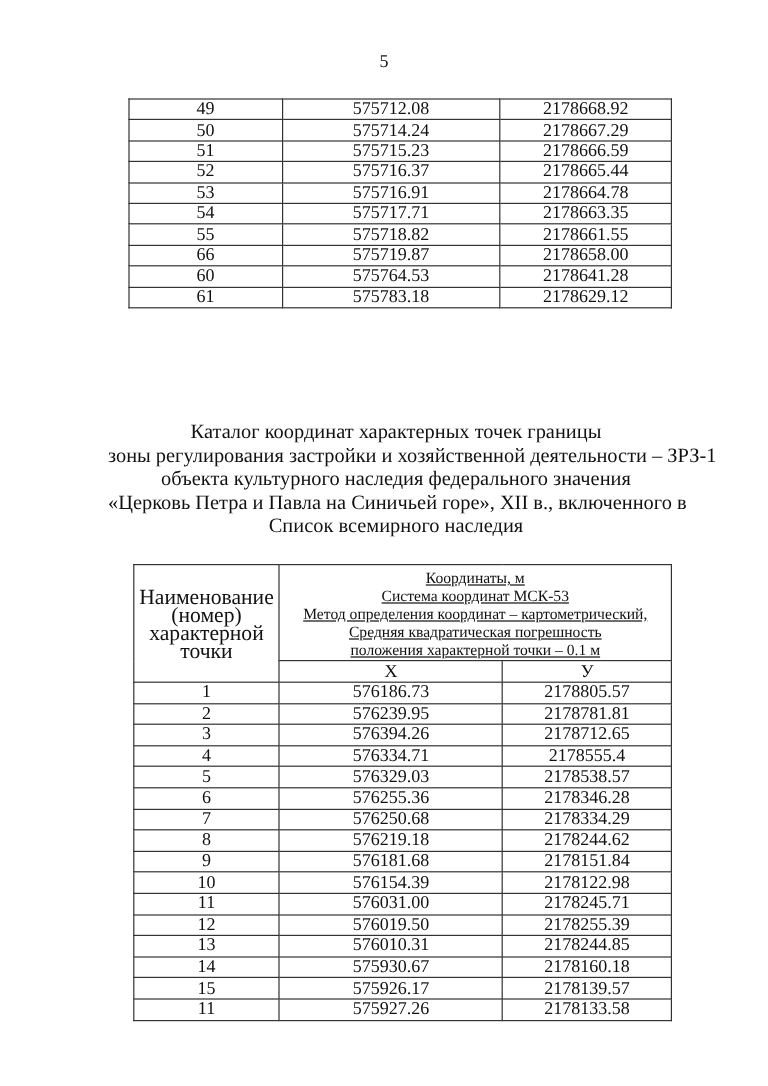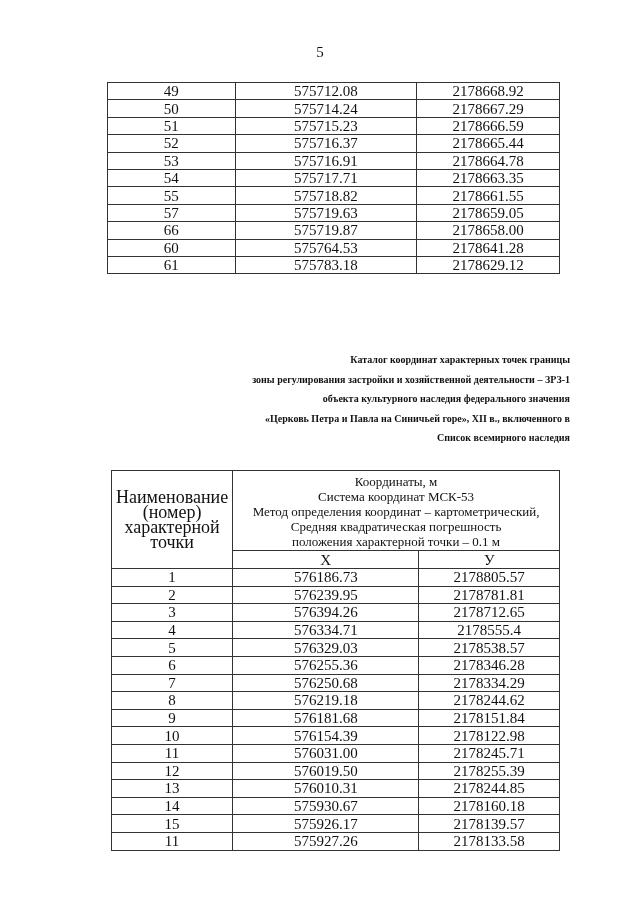--- a/index.html
+++ b/index.html
@@ -18,30 +18,30 @@
       font-size: 15px; font-weight: normal; line-height: 16px;
     }
     #table1 { left: 107px; top: 82px; width: 453px; border-radius: 12px; }
     #table1 td { height: 16.4px; }
     #table1 col.c1 { width: 128px; }
     #table1 col.c2 { width: 182px; }
     #table1 col.c3 { width: 143px; }
 
     .title {
       position: absolute; top: 350px; left: 90px; width: 480px;
-      text-align: right; font-weight: bold; font-size: 10px; line-height: 19.5px;
+      text-align: center; font-weight: normal; font-size: 17px; line-height: 19.5px;
     }
     .title div { white-space: nowrap; }
 
     #table2 { left: 111px; top: 470px; width: 449px; }
     #table2 col.c1 { width: 121px; }
     #table2 col.c2 { width: 187px; }
     #table2 col.c3 { width: 141px; }
     #table2 th.head-name { font-size: 18px; line-height: 15px; vertical-align: middle; padding: 0 4px; }
-    #table2 th.head-coords { font-size: 13px; line-height: 15px; padding: 3px 2px 1px; }
+    #table2 th.head-coords { font-size: 13px; line-height: 15px; padding: 3px 2px 1px; text-decoration: underline; }
     #table2 th.axis { font-size: 15px; height: 17px; }
     #table2 td { height: 16.6px; }
   </style>
 </head>
 <body>
 
 <div class="page-number">5</div>
 
 <table id="table1">
   <colgroup>
@@ -77,25 +77,20 @@
       </tr>
       <tr>
         <td>54</td>
         <td>575717.71</td>
         <td>2178663.35</td>
       </tr>
       <tr>
         <td>55</td>
         <td>575718.82</td>
         <td>2178661.55</td>
-      </tr>
-      <tr>
-        <td>57</td>
-        <td>575719.63</td>
-        <td>2178659.05</td>
       </tr>
       <tr>
         <td>66</td>
         <td>575719.87</td>
         <td>2178658.00</td>
       </tr>
       <tr>
         <td>60</td>
         <td>575764.53</td>
         <td>2178641.28</td>

